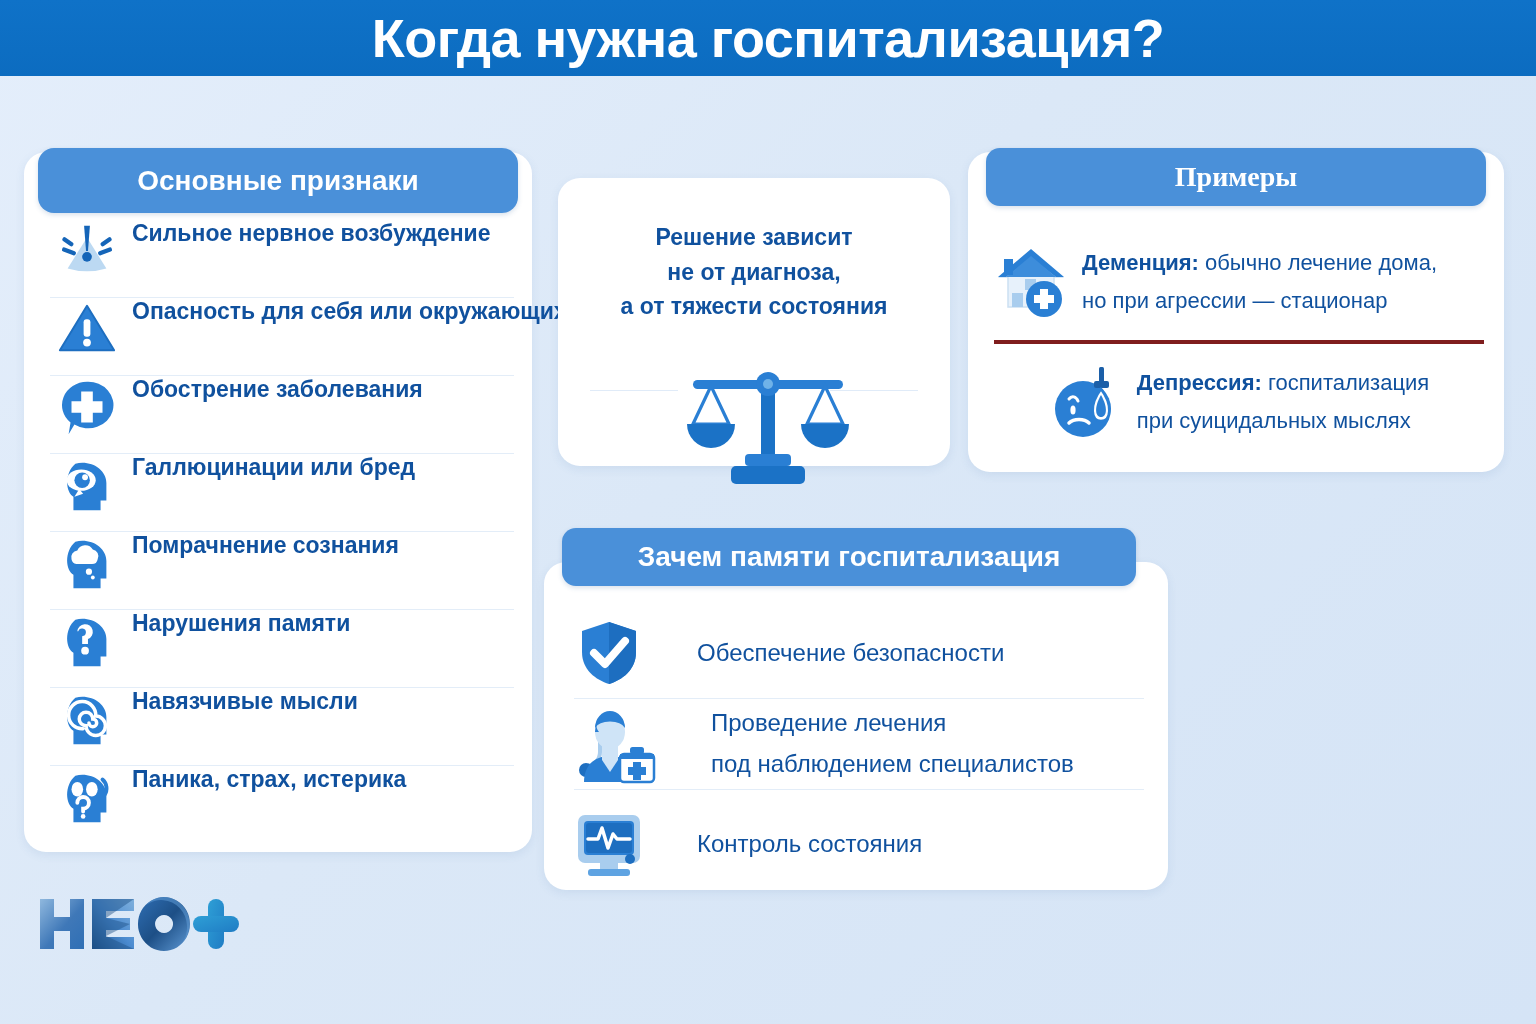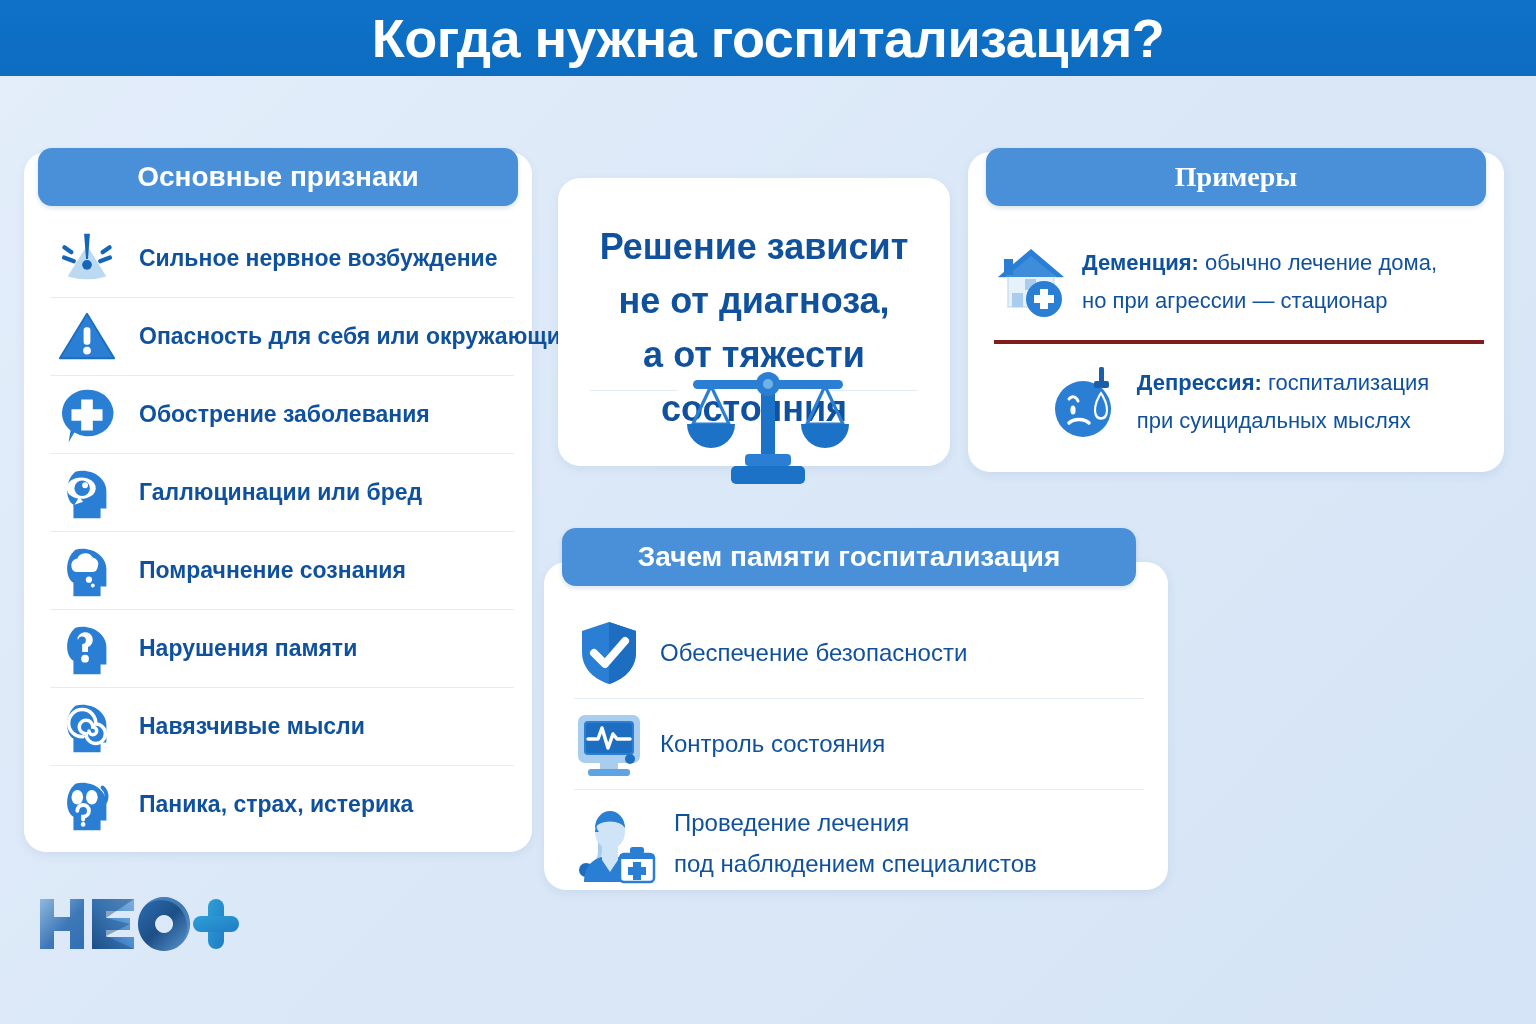--- a/index.html
+++ b/index.html
@@ -54,27 +54,27 @@
   }
   .pill span {
     color: #ffffff;
     font-size: 28px;
     font-weight: bold;
     white-space: nowrap;
   }
 
   
   #signs-card { left: 24px; top: 152px; width: 508px; height: 700px; }
-  #signs-pill { left: 38px; top: 148px; width: 480px; height: 58px; }
+  #signs-pill { left: 38px; top: 148px; width: 480px; height: 65px; border-radius: 16px; }
 
   .list { position: absolute; left: 26px; top: 68px; right: 18px; }
   .row {
     display: flex;
-    align-items: center;
-    gap: 21px;
+    align-items: flex-start;
+    gap: 14px;
     height: 77px;
     border-bottom: 1px solid #e3edf8;
     padding-left: 6px;
   }
   .row:last-child { border-bottom: none; }
   .row .label {
     color: #10519e;
     font-size: 23px;
     font-weight: 600;
     line-height: 1.15;
@@ -83,21 +83,21 @@
   .ico { width: 62px; height: 62px; flex: 0 0 62px; position: relative; }
   .ico svg { display: block; width: 100%; height: 100%; }
 
   
   #quote-card { left: 558px; top: 178px; width: 392px; height: 288px; }
   .quote-text {
     position: absolute;
     left: 0; right: 0; top: 42px;
     text-align: center;
     color: #10519e;
-    font-size: 36px;
+    font-size: 23px;
     font-weight: bold;
     line-height: 1.5;
   }
   #scales {
     position: absolute;
     left: 50%;
     transform: translateX(-50%);
     top: 362px;
     width: 190px;
     height: 130px;
@@ -145,20 +145,21 @@
     height: 90px;
     border-bottom: 1px solid #e3edf8;
   }
   .why-row:last-child { border-bottom: none; height: 108px; }
   .why-row .ico { width: 70px; height: 70px; flex: 0 0 70px; }
   .why-row.tall .ico { width: 84px; height: 84px; flex: 0 0 84px; }
   .why-text {
     color: #10519e;
     font-size: 24px;
     line-height: 1.7;
+    margin-left: 37px;
   }
 
   
   #logo {
     position: absolute;
     left: 36px;
     top: 893px;
     width: 210px;
     height: 62px;
   }
@@ -353,55 +354,55 @@
       <span class="ico">
         <svg viewBox="0 0 70 70">
           <path d="M35 4 L62 13 V34 C62 52 48 62 35 66 C22 62 8 52 8 34 V13 Z" fill="#2a7fd4"></path>
           <path d="M35 4 L62 13 V34 C62 52 48 62 35 66 Z" fill="#1d6ec0"></path>
           <path d="M20 35 L31 46 L51 23" fill="none" stroke="#ffffff" stroke-width="8" stroke-linecap="round" stroke-linejoin="round"></path>
         </svg>
       </span>
       <span class="why-text">Обеспечение безопасности</span>
     </div>
 
-    <div class="why-row">
-      <span class="ico">
-        <svg viewBox="0 0 70 70">
-          <rect x="4" y="6" width="62" height="48" rx="7" fill="#a9cdee"></rect>
-          <rect x="10" y="12" width="50" height="34" rx="4" fill="#2a7fd4"></rect>
-          <rect x="12" y="14" width="46" height="30" rx="3" fill="#1d6ec0"></rect>
-          <path d="M14 30 h10 l4 -11 l6 20 l5 -14 l4 5 h13" fill="none" stroke="#ffffff" stroke-width="3.5" stroke-linecap="round" stroke-linejoin="round"></path>
-          <circle cx="56" cy="50" r="5" fill="#1d6ec0"></circle>
-          <rect x="26" y="54" width="18" height="8" fill="#a9cdee"></rect>
-          <rect x="14" y="60" width="42" height="7" rx="3" fill="#5ea3e2"></rect>
-        </svg>
-      </span>
-      <span class="why-text">Контроль состояния</span>
-    </div>
-
     <div class="why-row tall">
       <span class="ico">
         <svg viewBox="0 0 84 84">
           <path d="M26 36 v14 a14 14 0 0 1 -14 14 v10" fill="none" stroke="#a9cdee" stroke-width="4"></path>
           <circle cx="12" cy="68" r="7" fill="#1d6ec0"></circle>
           <path d="M10 80 C10 62 22 54 36 54 C50 54 62 62 62 80 Z" fill="#2a7fd4"></path>
           <path d="M28 44 h16 v14 l-8 12 l-8 -12 Z" fill="#cfe4f7"></path>
           <ellipse cx="36" cy="30" rx="15" ry="17" fill="#cfe4f7"></ellipse>
           <path d="M21 26 a15 17 0 0 1 30 0 a16 10 0 0 0 -30 0 Z" fill="#2a7fd4"></path>
           <path d="M21 30 a15 17 0 0 1 8 -15 a12 10 0 0 0 -4 15 Z" fill="#2a7fd4"></path>
           <rect x="46" y="52" width="34" height="28" rx="4" fill="#ffffff" stroke="#2a7fd4" stroke-width="2.5"></rect>
           <rect x="56" y="45" width="14" height="7" rx="2.5" fill="#2a7fd4"></rect>
           <rect x="46" y="52" width="34" height="5" fill="#2a7fd4"></rect>
           <path d="M59 60 h8 v5 h5 v8 h-5 v5 h-8 v-5 h-5 v-8 h5 Z" fill="#2a7fd4"></path>
         </svg>
       </span>
       <span class="why-text">
         <span>Проведение лечения</span><br>
         <span>под наблюдением специалистов</span>
       </span>
+    </div>
+
+    <div class="why-row">
+      <span class="ico">
+        <svg viewBox="0 0 70 70">
+          <rect x="4" y="6" width="62" height="48" rx="7" fill="#a9cdee"></rect>
+          <rect x="10" y="12" width="50" height="34" rx="4" fill="#2a7fd4"></rect>
+          <rect x="12" y="14" width="46" height="30" rx="3" fill="#1d6ec0"></rect>
+          <path d="M14 30 h10 l4 -11 l6 20 l5 -14 l4 5 h13" fill="none" stroke="#ffffff" stroke-width="3.5" stroke-linecap="round" stroke-linejoin="round"></path>
+          <circle cx="56" cy="50" r="5" fill="#1d6ec0"></circle>
+          <rect x="26" y="54" width="18" height="8" fill="#a9cdee"></rect>
+          <rect x="14" y="60" width="42" height="7" rx="3" fill="#5ea3e2"></rect>
+        </svg>
+      </span>
+      <span class="why-text">Контроль состояния</span>
     </div>
 
   </div>
 </div>
 <div class="pill" id="why-pill">
   <span>Зачем памяти госпитализация</span>
 </div>
 
 <svg id="logo" viewBox="0 0 210 62">
   <defs>

